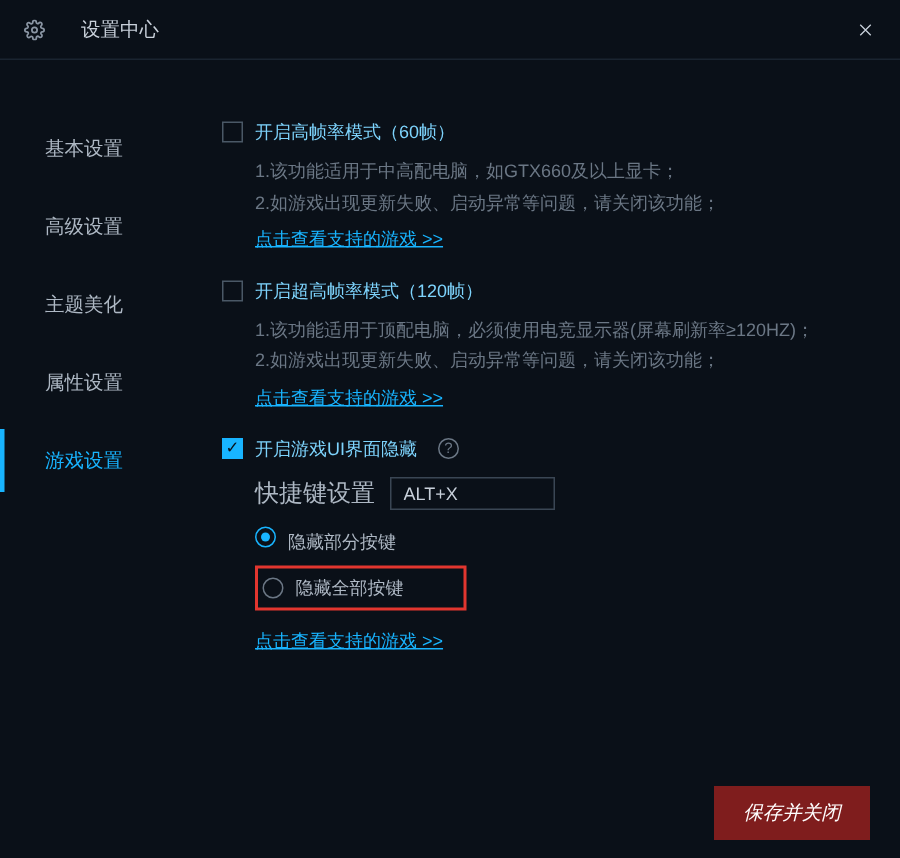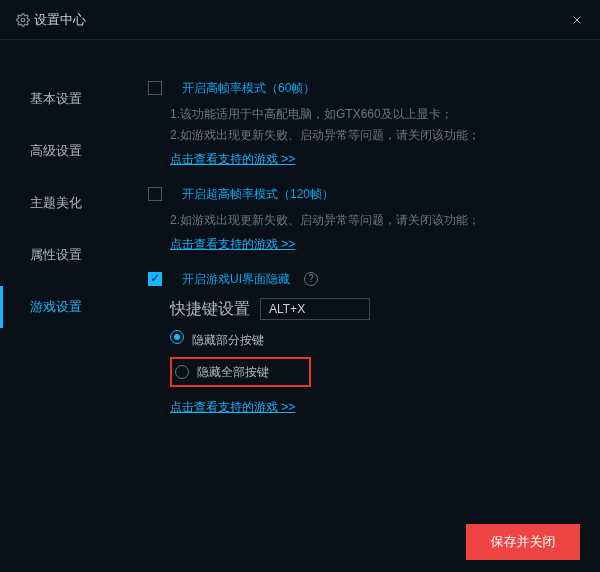--- a/index.html
+++ b/index.html
@@ -10,21 +10,21 @@
       color: #8a95a3;
       overflow: hidden;
     }
     .header {
       height: 40px;
       display: flex; align-items: center;
       padding: 0 16px;
       border-bottom: 1px solid #1a2430;
       justify-content: space-between;
     }
-    .header-left { display: flex; align-items: center; gap: 4px; text-align: center; }
+    .header-left { display: flex; align-items: center; gap: 24px; text-align: center; }
     .header-title { color: #c8d0da; font-size: 13px; }
     .gear-icon { width: 14px; height: 14px; color: #8a95a3; }
     .close-icon { width: 14px; height: 14px; color: #c8d0da; cursor: pointer; stroke-width: 1.5; }
     .body {
       display: flex;
       height: calc(100% - 40px - 60px);
     }
     .sidebar {
       width: 120px;
       padding-top: 38px;
@@ -63,21 +63,21 @@
     .checkbox.checked {
       background: #18b4ff;
       border-color: #18b4ff;
     }
     .checkbox.checked::after {
       content: "✓";
       color: #0a1018;
       font-size: 11px;
       line-height: 1;
     }
-    .check-label { color: #0ea5e9; font-size: 12px; margin-left: 12px; }
+    .check-label { color: #7dd3fc; font-size: 12px; }
     .desc-block { padding-left: 22px; color: #6b7785; font-size: 12px; }
     .link {
       color: #18b4ff;
       text-decoration: underline;
       cursor: pointer;
       font-size: 12px;
       display: inline-block;
       margin-top: 4px;
     }
     .help-icon {
@@ -130,26 +130,27 @@
       display: inline-flex;
       align-items: center;
       gap: 8px;
     }
     .footer {
       height: 60px;
       display: flex; justify-content: flex-end; align-items: center;
       padding: 0 20px;
     }
     .save-btn {
-      background: #ef4444;
+      background: #7f1d1d;
       color: #fff;
       border: none;
-      width: 114px; height: 36px;
+      width: 104px; height: 36px;
       font-size: 13px;
       cursor: pointer;
+      font-style: italic;
     }
   </style>
 </head>
 <body>
 
 <div class="header">
   <div class="header-left">
     <svg class="gear-icon" viewBox="0 0 24 24" fill="none" stroke="currentColor" stroke-width="2">
         <circle cx="12" cy="12" r="3"></circle>
         <path d="M19.4 15a1.7 1.7 0 0 0 .3 1.8l.1.1a2 2 0 1 1-2.8 2.8l-.1-.1a1.7 1.7 0 0 0-1.8-.3 1.7 1.7 0 0 0-1 1.5V21a2 2 0 1 1-4 0v-.1a1.7 1.7 0 0 0-1-1.5 1.7 1.7 0 0 0-1.8.3l-.1.1a2 2 0 1 1-2.8-2.8l.1-.1a1.7 1.7 0 0 0 .3-1.8 1.7 1.7 0 0 0-1.5-1H3a2 2 0 1 1 0-4h.1a1.7 1.7 0 0 0 1.5-1 1.7 1.7 0 0 0-.3-1.8l-.1-.1a2 2 0 1 1 2.8-2.8l.1.1a1.7 1.7 0 0 0 1.8.3H9a1.7 1.7 0 0 0 1-1.5V3a2 2 0 1 1 4 0v.1a1.7 1.7 0 0 0 1 1.5 1.7 1.7 0 0 0 1.8-.3l.1-.1a2 2 0 1 1 2.8 2.8l-.1.1a1.7 1.7 0 0 0-.3 1.8V9a1.7 1.7 0 0 0 1.5 1H21a2 2 0 1 1 0 4h-.1a1.7 1.7 0 0 0-1.5 1z"></path>
@@ -183,20 +184,21 @@
         <span class="link">点击查看支持的游戏  &gt;&gt;</span>
       </div>
     </div>
 
     <div class="section">
       <div class="check-row">
         <span class="checkbox"></span>
         <span class="check-label">开启超高帧率模式（120帧）</span>
       </div>
       <div class="desc-block">
+        <div>1.该功能适用于顶配电脑，必须使用电竞显示器(屏幕刷新率≥120HZ)；</div>
         <div>2.如游戏出现更新失败、启动异常等问题，请关闭该功能；</div>
         <span class="link">点击查看支持的游戏  &gt;&gt;</span>
       </div>
     </div>
 
     <div class="section">
       <div class="check-row">
         <span class="checkbox checked"></span>
         <span class="check-label">开启游戏UI界面隐藏</span>
         <span class="help-icon">?</span>

